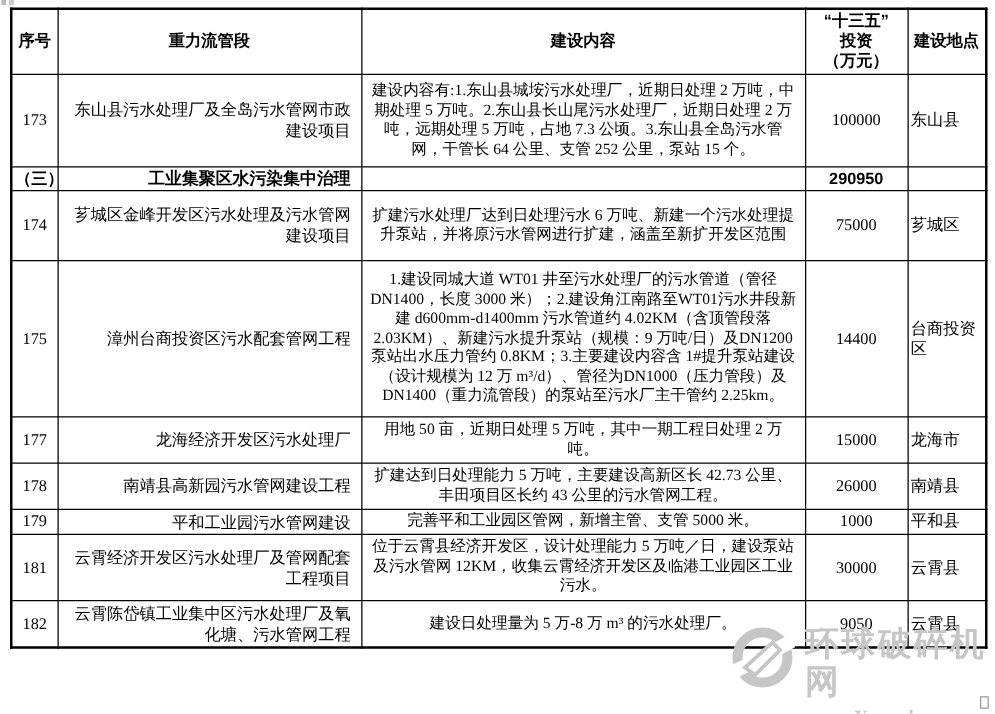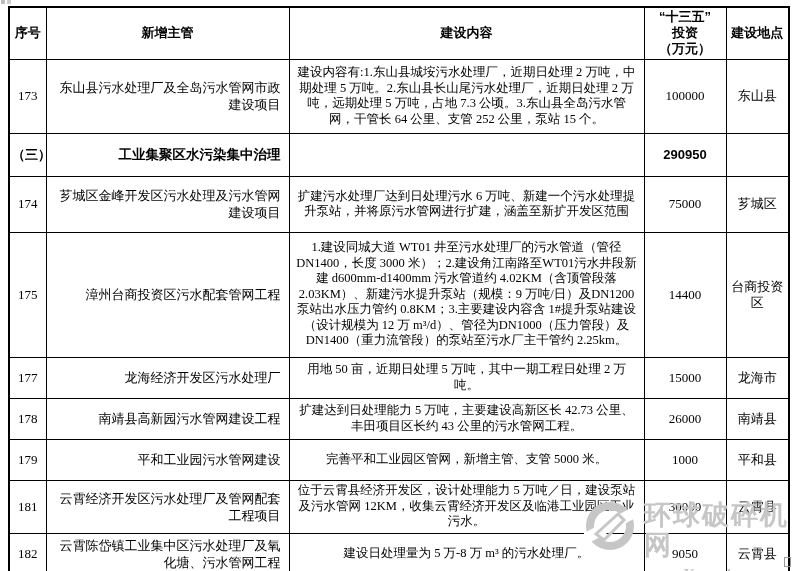--- a/index.html
+++ b/index.html
@@ -31,21 +31,21 @@
     line-height:16px;
     text-align:center;
     height:52px;
     white-space:pre-line;
     margin-left:44px;
   }
   .c-no{
     text-align:center;
     font-family:"Liberation Serif",serif;
     font-size:13px;
-    padding:12px 2px;
+    padding:0 2px;
   }
   .c-name{
     text-align:right;
     font-family:"Liberation Serif",serif;
     font-size:13px;
     line-height:17px;
     padding:1px 8px 1px 10px;
   }
   .c-content{
     text-align:center;
@@ -53,21 +53,20 @@
     font-size:12.5px;
     line-height:15.5px;
     padding:1px 6px;
   }
   .c-inv{
     text-align:center;
     font-family:"Liberation Serif",serif;
     font-size:13px;
   }
   .c-loc{
-    text-align:center;
     font-family:"Liberation Serif",serif;
     font-size:13px;
     line-height:16px;
     padding:0 2px;
   }
   tr.section-row td{
     font-weight:bold;
     font-family:"Liberation Sans",sans-serif;
   }
   tr.section-row .c-name{font-size:13.5px;padding-top:0;padding-bottom:0;}
@@ -108,21 +107,21 @@
     <colgroup>
       <col style="width:37px">
       <col style="width:243px">
       <col style="width:355px">
       <col style="width:82px">
       <col style="width:63px">
     </colgroup>
     <thead>
       <tr>
         <th>序号</th>
-        <th>新增主管</th>
+        <th>重力流管段</th>
         <th>建设内容</th>
         <th>“十三五”
 投资
 （万元）</th>
         <th>建设地点</th>
       </tr>
     </thead>
     <tbody>
         <tr class="item-row" style="height: 74px;">
           <td class="c-no">173</td>

